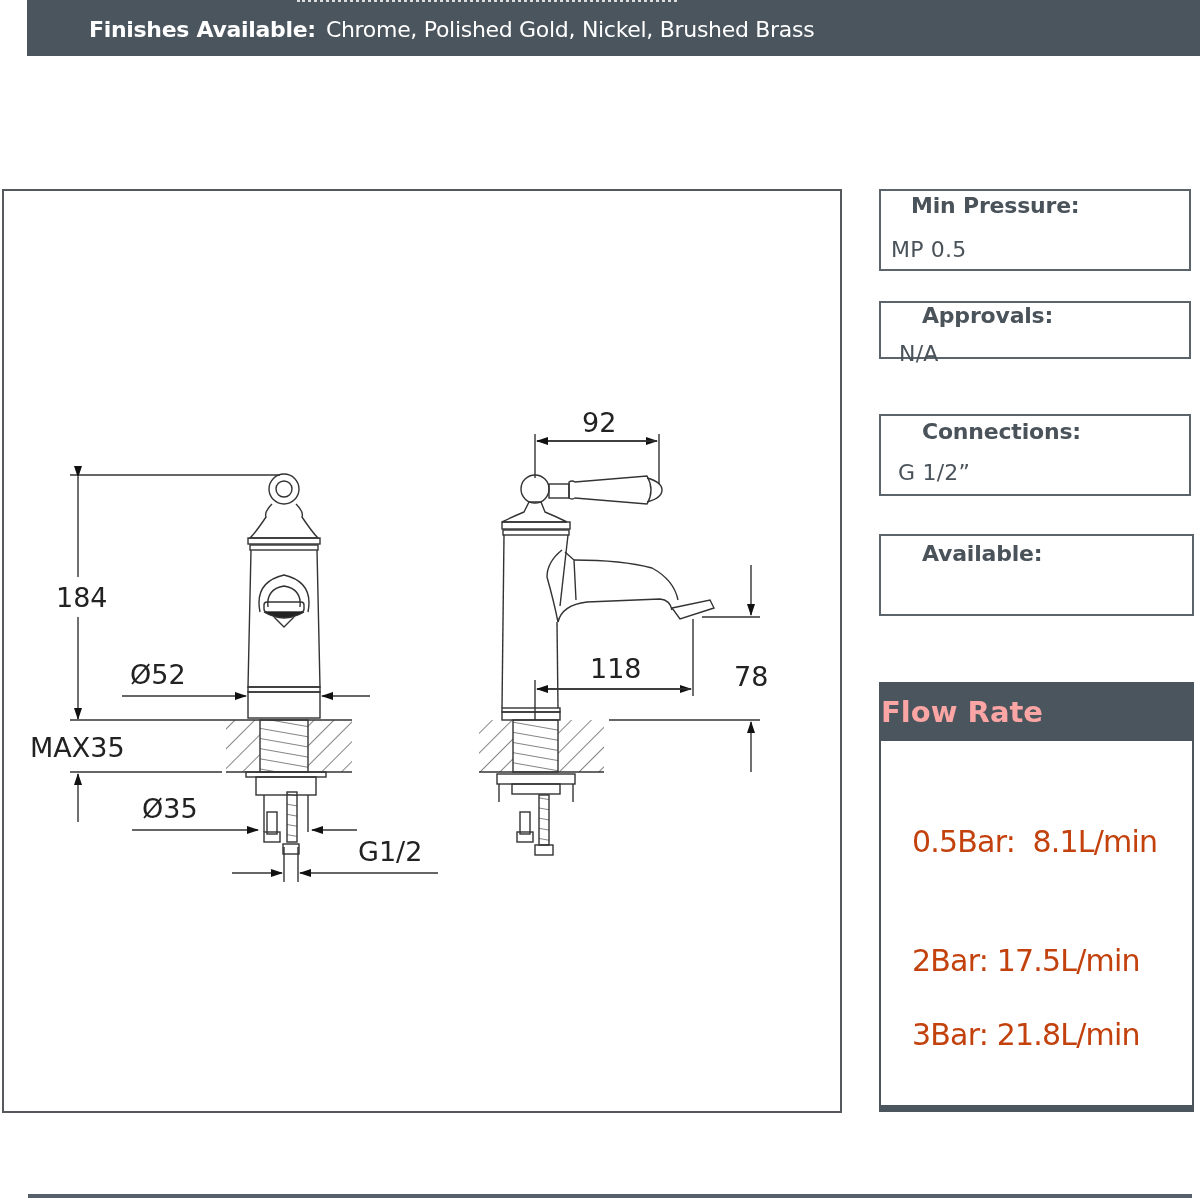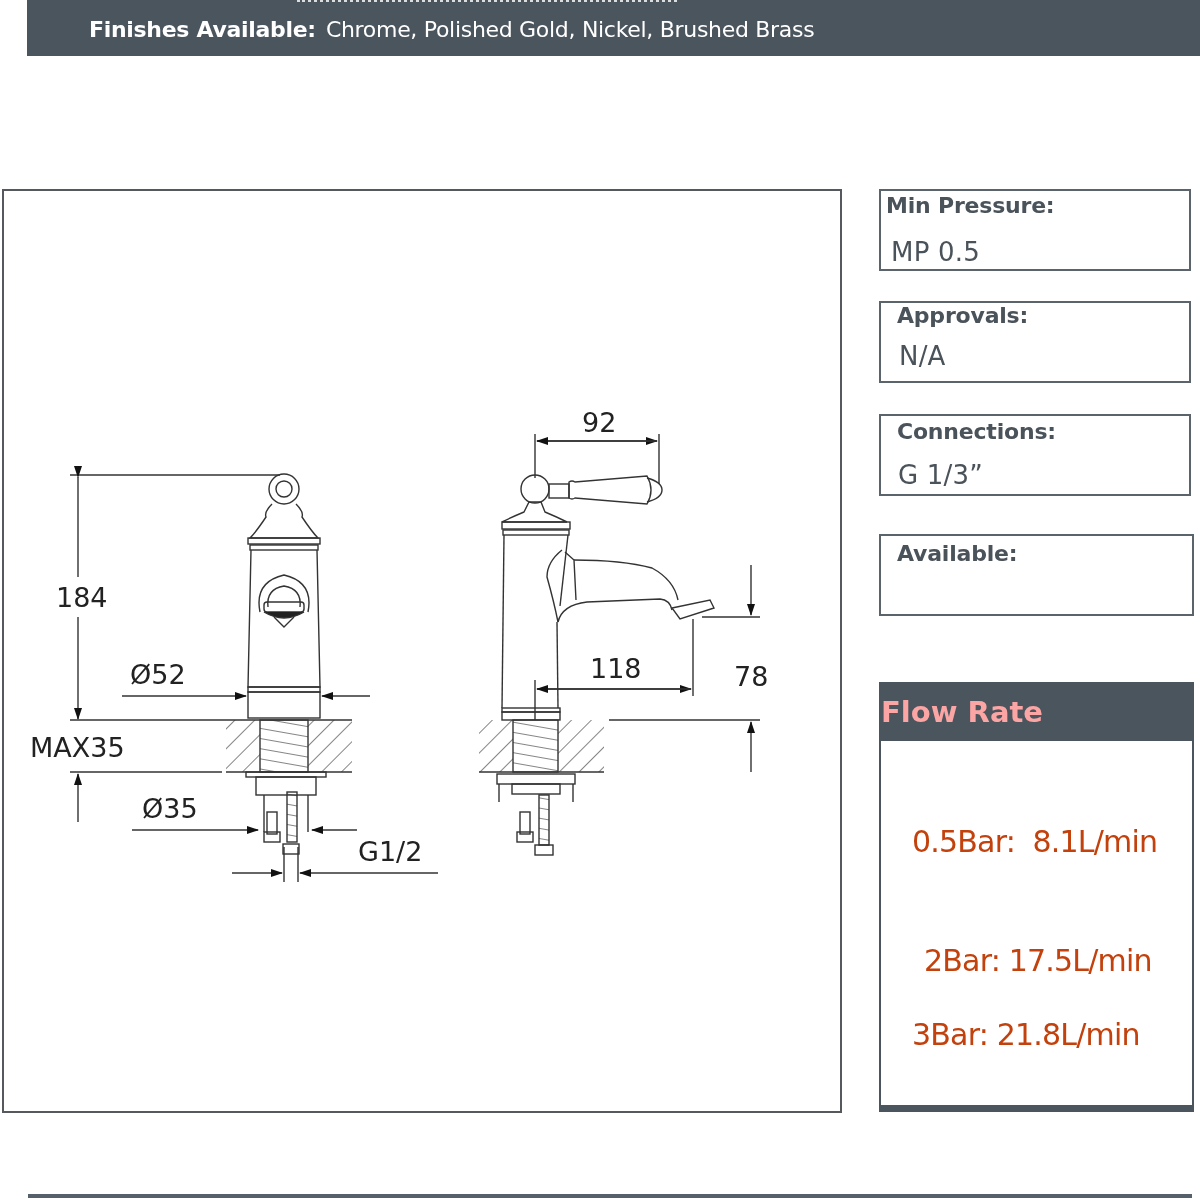--- a/index.html
+++ b/index.html
@@ -23,22 +23,22 @@
   .drawing-frame {
     position: absolute; left: 2px; top: 189px; width: 840px; height: 924px;
     border: 2px solid #55595e; border-left-width: 2px;
   }
   .drawing-frame svg { position: absolute; left: -2px; top: -189px; }
 
   .spec-box {
     position: absolute; left: 879px; width: 312px; border: 2px solid #5b636b;
     background: #fff;
   }
-  .spec-box .label { position: absolute; font-size: 22px; font-weight: bold; color: #4a525a; white-space: nowrap; letter-spacing: -0.2px; }
-  .spec-box .value { position: absolute; font-size: 26px; color: #4a525a; white-space: nowrap; letter-spacing: 0.2px; }
+  .spec-box .label { position: absolute; font-size: 22px; font-weight: bold; color: #4a525a; white-space: nowrap; letter-spacing: -0.2px; margin-left: 25px; }
+  .spec-box .value { position: absolute; font-size: 22px; color: #4a525a; white-space: nowrap; letter-spacing: 0.2px; }
 
   .flow-box {
     position: absolute; left: 879px; top: 682px; width: 315px; height: 430px;
     border: 2px solid #4b555e; border-bottom-width: 7px; background: #fff;
   }
   .flow-box .flow-header {
     position: absolute; left: 0; top: 0; right: 0; height: 57px; background: #4b555e;
     color: #fca5a5; font-size: 29px; font-weight: bold; text-align: left; line-height: 57px;
   }
   .flow-box .flow-row {
@@ -191,32 +191,32 @@
     <text class="dim-text" x="580" y="430">92</text>
     <text class="dim-text" x="588" y="676">118</text>
     <text class="dim-text" x="732" y="684">78</text>
   </svg>
 </div>
 
 <div class="spec-box" style="top:189px;height:82px;">
   <span class="label" style="left:5px;top:2px;">Min Pressure:</span>
   <span class="value" style="left:10px;top:46px;">MP 0.5</span>
 </div>
-<div class="spec-box" style="top:301px;height:82px;padding-left:19px;">
+<div class="spec-box" style="top:301px;height:58px;padding-left:19px;">
   <span class="label" style="left:16px;top:0px;">Approvals:</span>
   <span class="value" style="left:18px;top:38px;">N/A</span>
 </div>
 <div class="spec-box" style="top:414px;height:82px;">
   <span class="label" style="left:16px;top:3px;">Connections:</span>
-  <span class="value" style="left:17px;top:44px;">G 1/3”</span>
+  <span class="value" style="left:17px;top:44px;">G 1/2”</span>
 </div>
 <div class="spec-box" style="top:534px;height:82px;width:315px;">
   <span class="label" style="left:16px;top:5px;">Available:</span>
 </div>
 
 <div class="flow-box">
   <div class="flow-header">Flow Rate</div>
   <div class="flow-row" style="top:140px;">0.5Bar:  8.1L/min</div>
-  <div class="flow-row" style="top:259px;margin-left:12px;">2Bar: 17.5L/min</div>
+  <div class="flow-row" style="top:259px;">2Bar: 17.5L/min</div>
   <div class="flow-row" style="top:319px;margin-top:14px;">3Bar: 21.8L/min</div>
 </div>
 
 <div class="bottom-rule"></div>
 
 </body></html>

